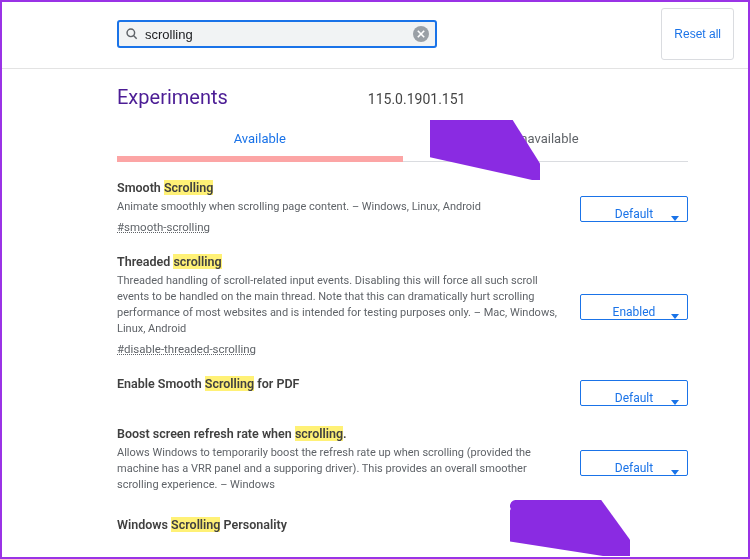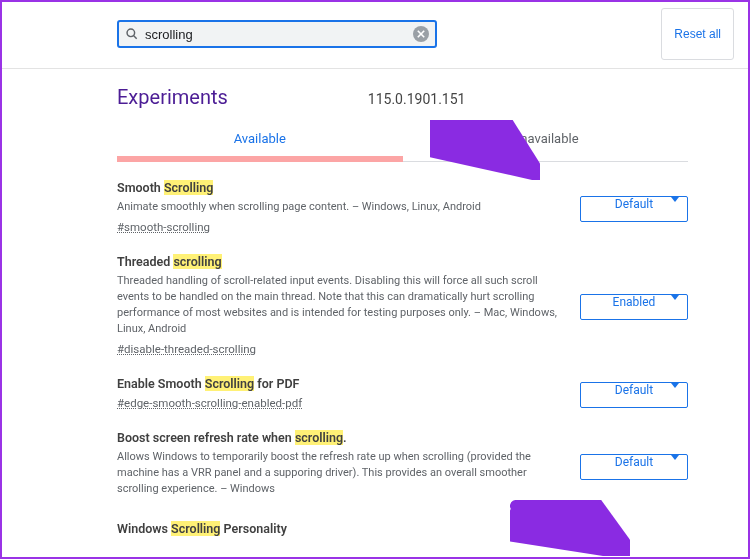--- a/index.html
+++ b/index.html
@@ -123,21 +123,21 @@
     padding-top: 4px;
   }
   .sel {
     width: 108px;
     height: 26px;
     border:1px solid #1a73e8;
     color:#1a73e8;
     background:#fff;
     font-size:12px;
     display:flex;
-    align-items:flex-start;
+    align-items:flex-end;
     justify-content:center;
     border-radius:2px;
     cursor:pointer;
     position:relative;
   }
   .sel::after {
     content:"";
     position:absolute;
     right:8px;
     width:0;height:0;
@@ -211,21 +211,20 @@
       <div class="sel">
             <span>Enabled</span>
           </div>
     </div>
       </div>
       <div class="flag">
     <div class="text">
       <div class="title">
         <span>Enable Smooth </span><span class="hl">Scrolling</span><span> for PDF</span>
       </div>
-      <span class="hash">#edge-smooth-scrolling-enabled-pdf</span>
     </div>
     <div class="selwrap">
       <div class="sel">
             <span>Default</span>
           </div>
     </div>
       </div>
       <div class="flag">
     <div class="text">
       <div class="title">

